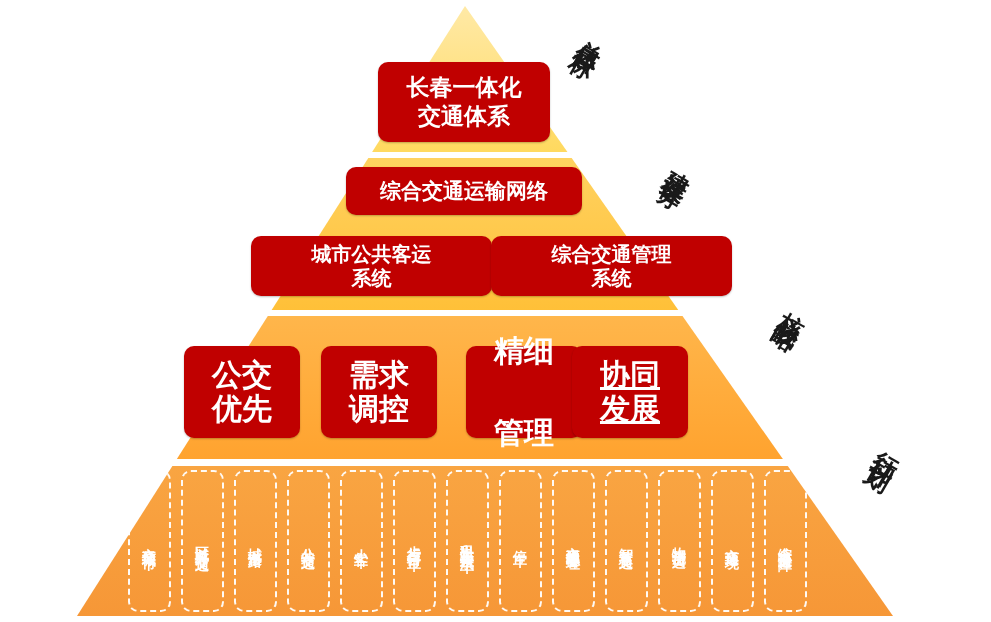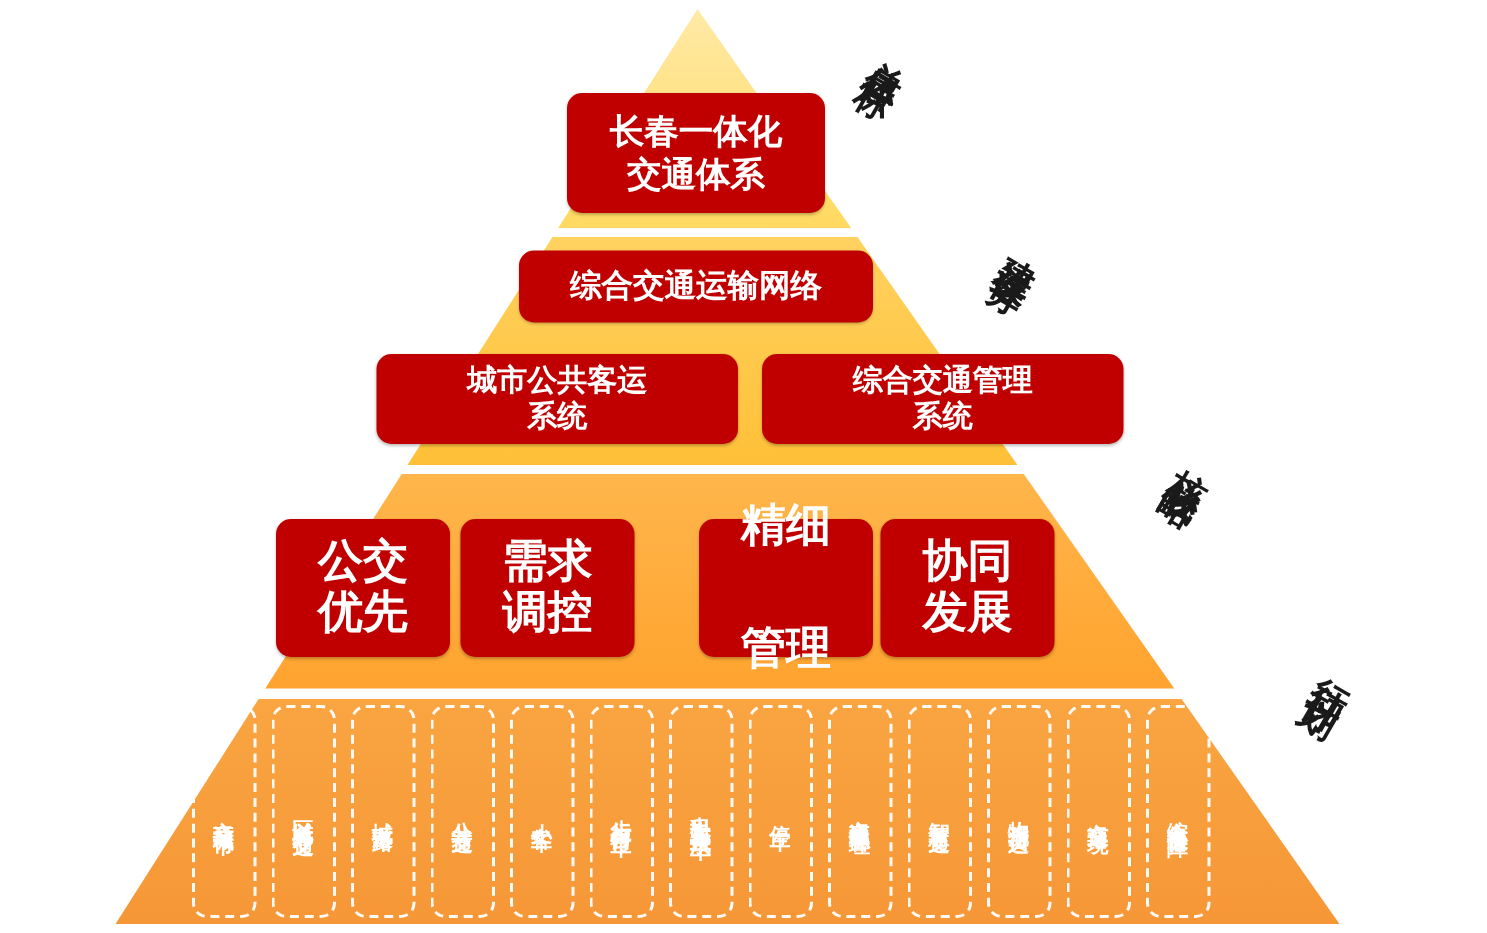--- a/index.html
+++ b/index.html
@@ -39,26 +39,26 @@
     justify-content: center;
     font-weight: bold;
     text-align: center;
     line-height: 1.25;
     box-shadow: 0 1px 2px rgba(0,0,0,0.25);
   }
   .redbox.goal      { left: 378px; top: 62px;  width: 172px; height: 80px; font-size: 23px; }
   .redbox.network   { left: 346px; top: 167px; width: 236px; height: 48px; font-size: 21px; }
   .redbox.sys       { top: 236px;  width: 241px; height: 60px; font-size: 20px; line-height: 1.2; }
   .redbox.sys-left  { left: 251px; }
-  .redbox.sys-right { left: 508px; }
+  .redbox.sys-right { left: 491px; }
   .redbox.strategy  { top: 346px;  width: 116px; height: 92px; font-size: 30px; line-height: 1.15; }
   .redbox.s1 { left: 184px; }
-  .redbox.s2 { left: 307px; }
+  .redbox.s2 { left: 321px; }
   .redbox.s3 { left: 466px; gap: 48px; }
-  .redbox.s4 { left: 587px; }
+  .redbox.s4 { left: 572px; text-decoration: underline; }
 
   
   .side-label {
     position: absolute;
     writing-mode: vertical-rl;
     font-weight: bold;
     font-size: 25px;
     color: var(--label);
     letter-spacing: 5px;
     transform: rotate(30deg);

